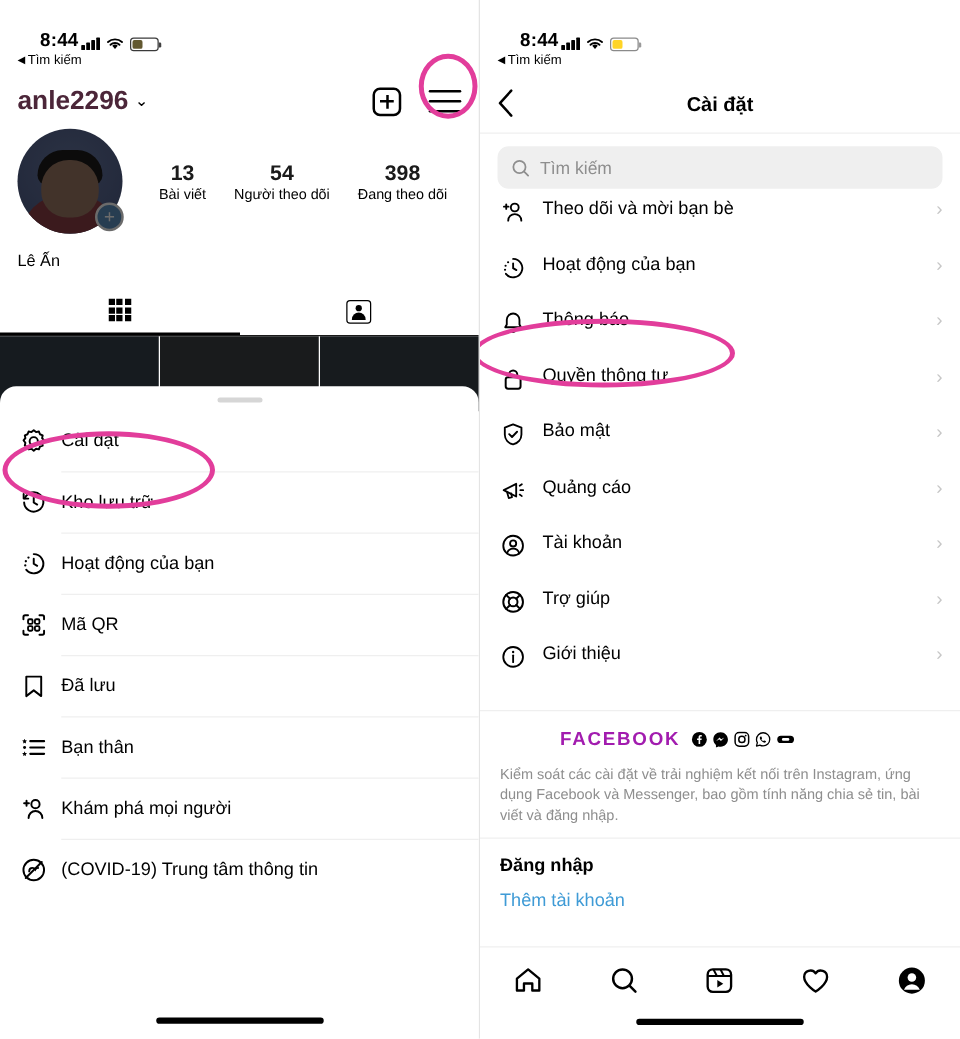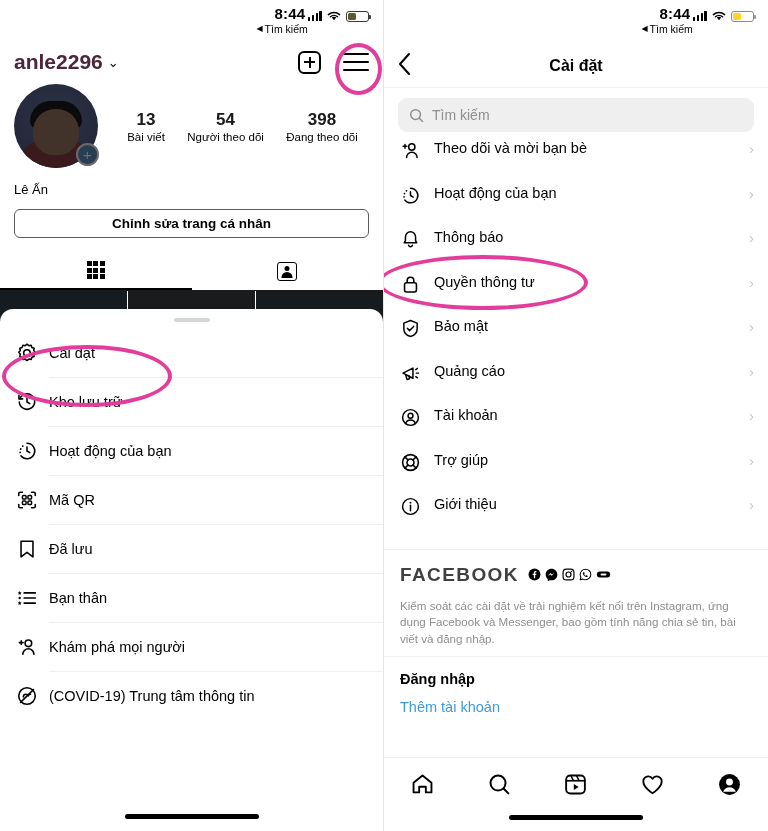--- a/index.html
+++ b/index.html
@@ -9,21 +9,21 @@
     background: #ffffff;
     overflow: hidden;
   }
   .screens { display: flex; width: 768px; height: 831px; }
   .panel { width: 384px; height: 831px; position: relative; overflow: hidden; background: #fff; }
   .panel-left { border-right: 1px solid #e4e4e4; }
 
   
   .statusbar {
     height: 44px; position: relative; padding: 0 14px;
-    display: flex; align-items: flex-start; justify-content: flex-end;
+    display: flex; align-items: flex-start; justify-content: flex-start; margin-top: 19px;
   }
   .sb-left { padding-top: 5px; }
   .sb-time { font-size: 15px; font-weight: bold; color: #000; letter-spacing: .2px; padding-left: 18px; }
   .sb-back { font-size: 10.5px; color: #000; display: flex; align-items: center; gap: 2px; margin-top: 1px; }
   .sb-tri { font-size: 8px; line-height: 1; }
   .sb-right { display: flex; align-items: center; gap: 4px; padding-top: 10px; }
   .bars { display: flex; align-items: flex-end; gap: 1.3px; height: 10px; }
   .bars i { display:block; width: 2.6px; background: #000; border-radius: .5px; }
   .bars i:nth-child(1){height:4px}.bars i:nth-child(2){height:6px}
   .bars i:nth-child(3){height:8px}.bars i:nth-child(4){height:10px}
@@ -97,21 +97,21 @@
   .searchbox { height: 34px; background:#efefef; border-radius:9px; display:flex; align-items:center; gap:8px;
                padding: 0 11px; }
   .search-ph { font-size: 14px; color:#8e8e8e; }
   .setrow { display:flex; align-items:flex-start; height: 44.5px; padding: 0 14px 0 16px; position:relative; }
   .setrow .sic { width: 31px; flex:none; display:flex; align-items:center; color:#000; }
   .setrow .slbl { flex:1; font-size: 14.5px; color:#000; margin-left: 3px; }
   .chev-r { color:#c7c7c7; font-size: 15px; }
   .sep { height: 1px; background:#efefef; margin: 8px 0 0; }
   .fbsec { padding: 14px 16px 0; }
   .fbtitle { display:flex; align-items:center; gap: 9px; }
-  .fbword { font-size: 19px; font-weight: bold; letter-spacing: 1.4px; color:#404040; }
+  .fbword { font-size: 15px; font-weight: bold; letter-spacing: 1.4px; color:#a21caf;margin-left:48px; }
   .fbicons { display:flex; align-items:center; gap: 4px; }
   .fblink { font-size: 14.5px; color:#3f9bd6; margin-top: 11px; }
   .fbdesc { font-size: 11.6px; color:#8e8e8e; line-height: 1.45; margin-top: 12px; }
   .login-h { font-size: 14.5px; font-weight: bold; color:#000; padding: 0 16px; margin-top: 14px; }
   .login-link { font-size: 14.5px; color:#3f9bd6; padding: 0 16px; margin-top: 12px; }
 
   .tabbar { position:absolute; left:0; right:0; bottom:0; height: 74px; background:#fff;
             border-top:1px solid #efefef; display:flex; align-items:flex-start; justify-content:space-around;
             padding-top: 12px; }
   .tb { width: 28px; height: 28px; display:flex; align-items:center; justify-content:center; }
@@ -194,21 +194,20 @@
             <div class="stat-lbl">Người theo dõi</div>
           </div>
           <div class="stat">
             <div class="stat-num">398</div>
             <div class="stat-lbl">Đang theo dõi</div>
           </div>
         </div>
       </div>
 
       <div class="prof-fullname">Lê Ấn</div>
-      <div class="edit-btn">Chỉnh sửa trang cá nhân</div>
 
       <div class="tabs">
         <div class="tab active">
           <div class="grid-ic">
               <i></i>
               <i></i>
               <i></i>
               <i></i>
               <i></i>
               <i></i>

